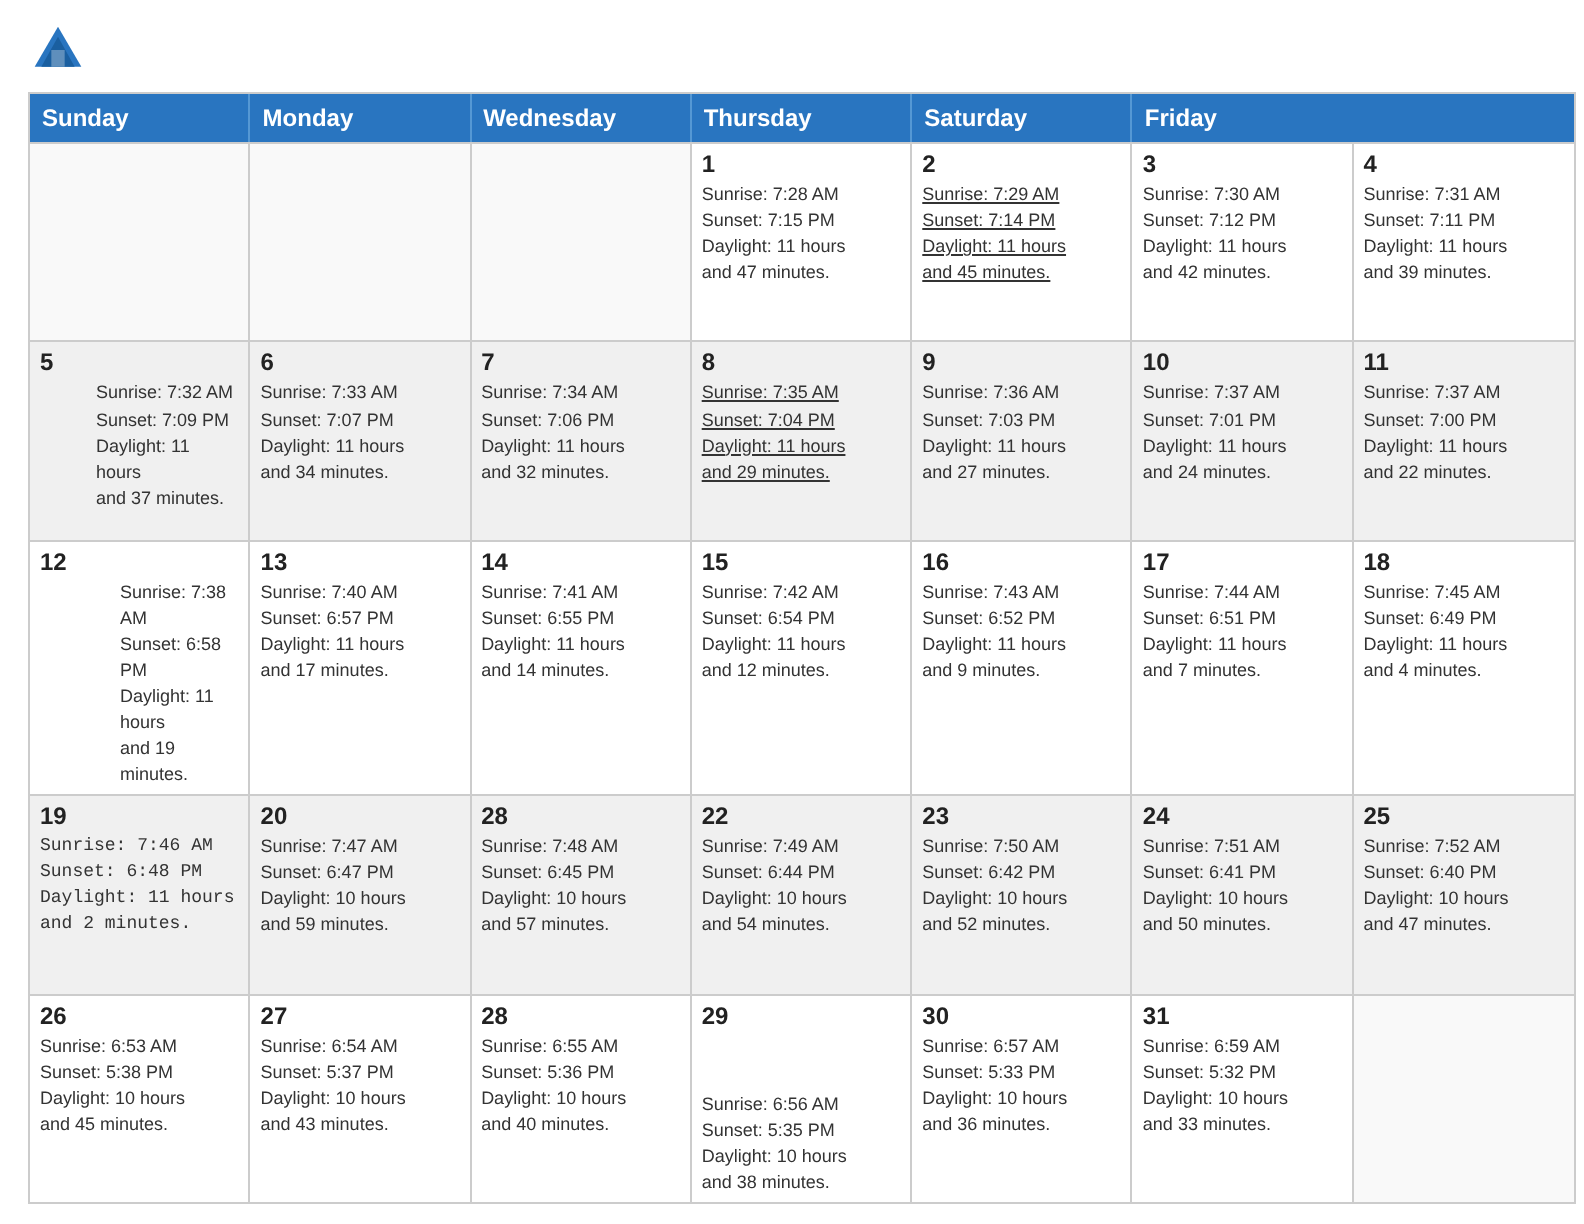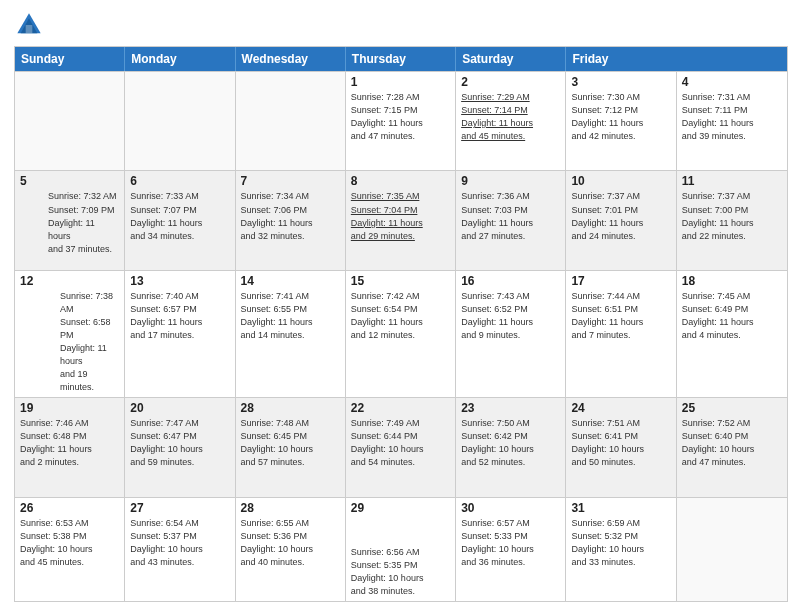--- a/index.html
+++ b/index.html
@@ -272,21 +272,21 @@
             <div class="day-num">18</div>
             <div class="day-info" style="white-space: pre-line;">Sunrise: 7:45 AM
 Sunset: 6:49 PM
 Daylight: 11 hours
 and 4 minutes.</div>
           </div>
         </div>
         <div class="cal-week">
           <div class="cal-cell shaded">
             <div class="day-num">19</div>
-            <div class="day-info" style="white-space: pre-line;">Sunrise: 7:46 AM
+            <div class="day-info" style="white-space: pre-line; font-family: Liberation Mono, monospace;">Sunrise: 7:46 AM
 Sunset: 6:48 PM
 Daylight: 11 hours
 and 2 minutes.</div>
           </div>
           <div class="cal-cell shaded">
             <div class="day-num">20</div>
             <div class="day-info" style="white-space: pre-line;">Sunrise: 7:47 AM
 Sunset: 6:47 PM
 Daylight: 10 hours
 and 59 minutes.</div>

